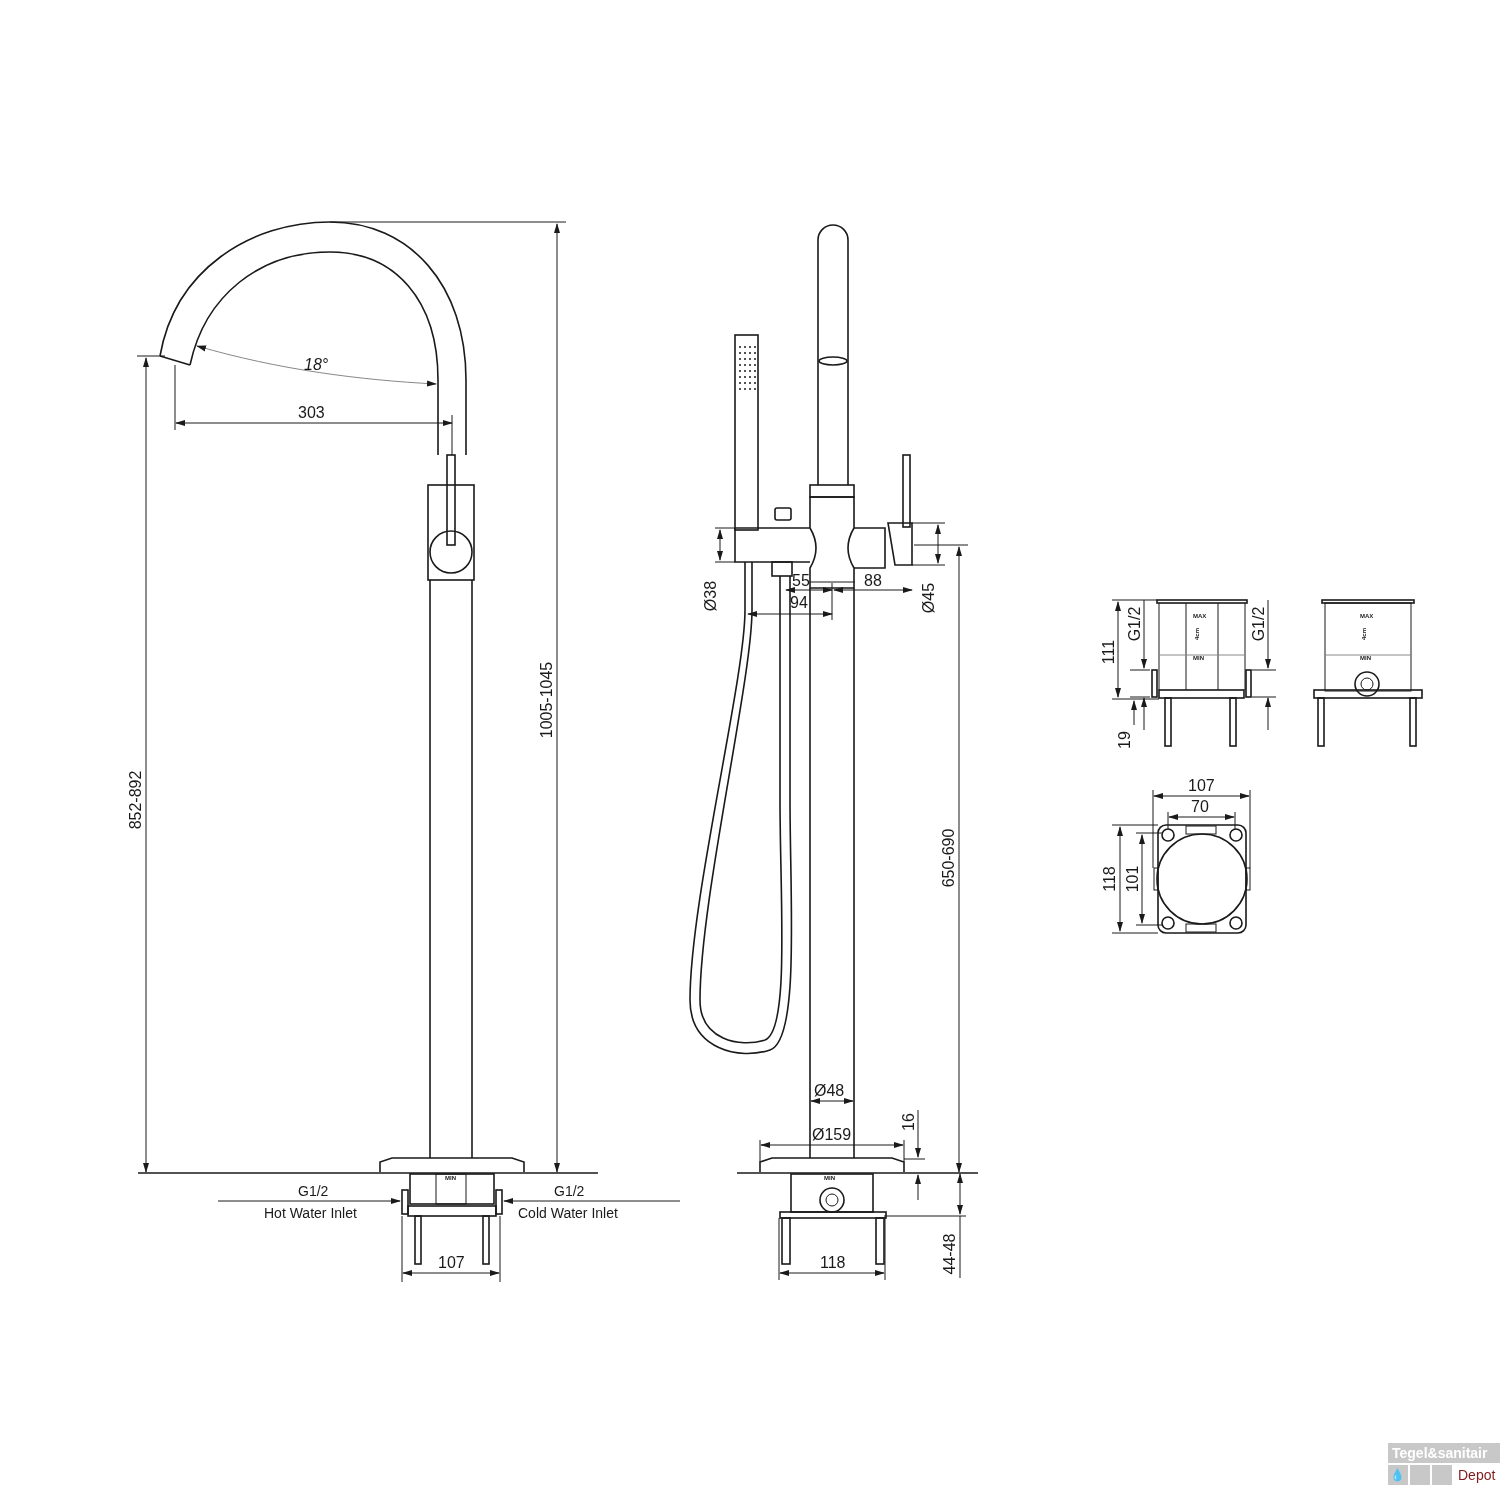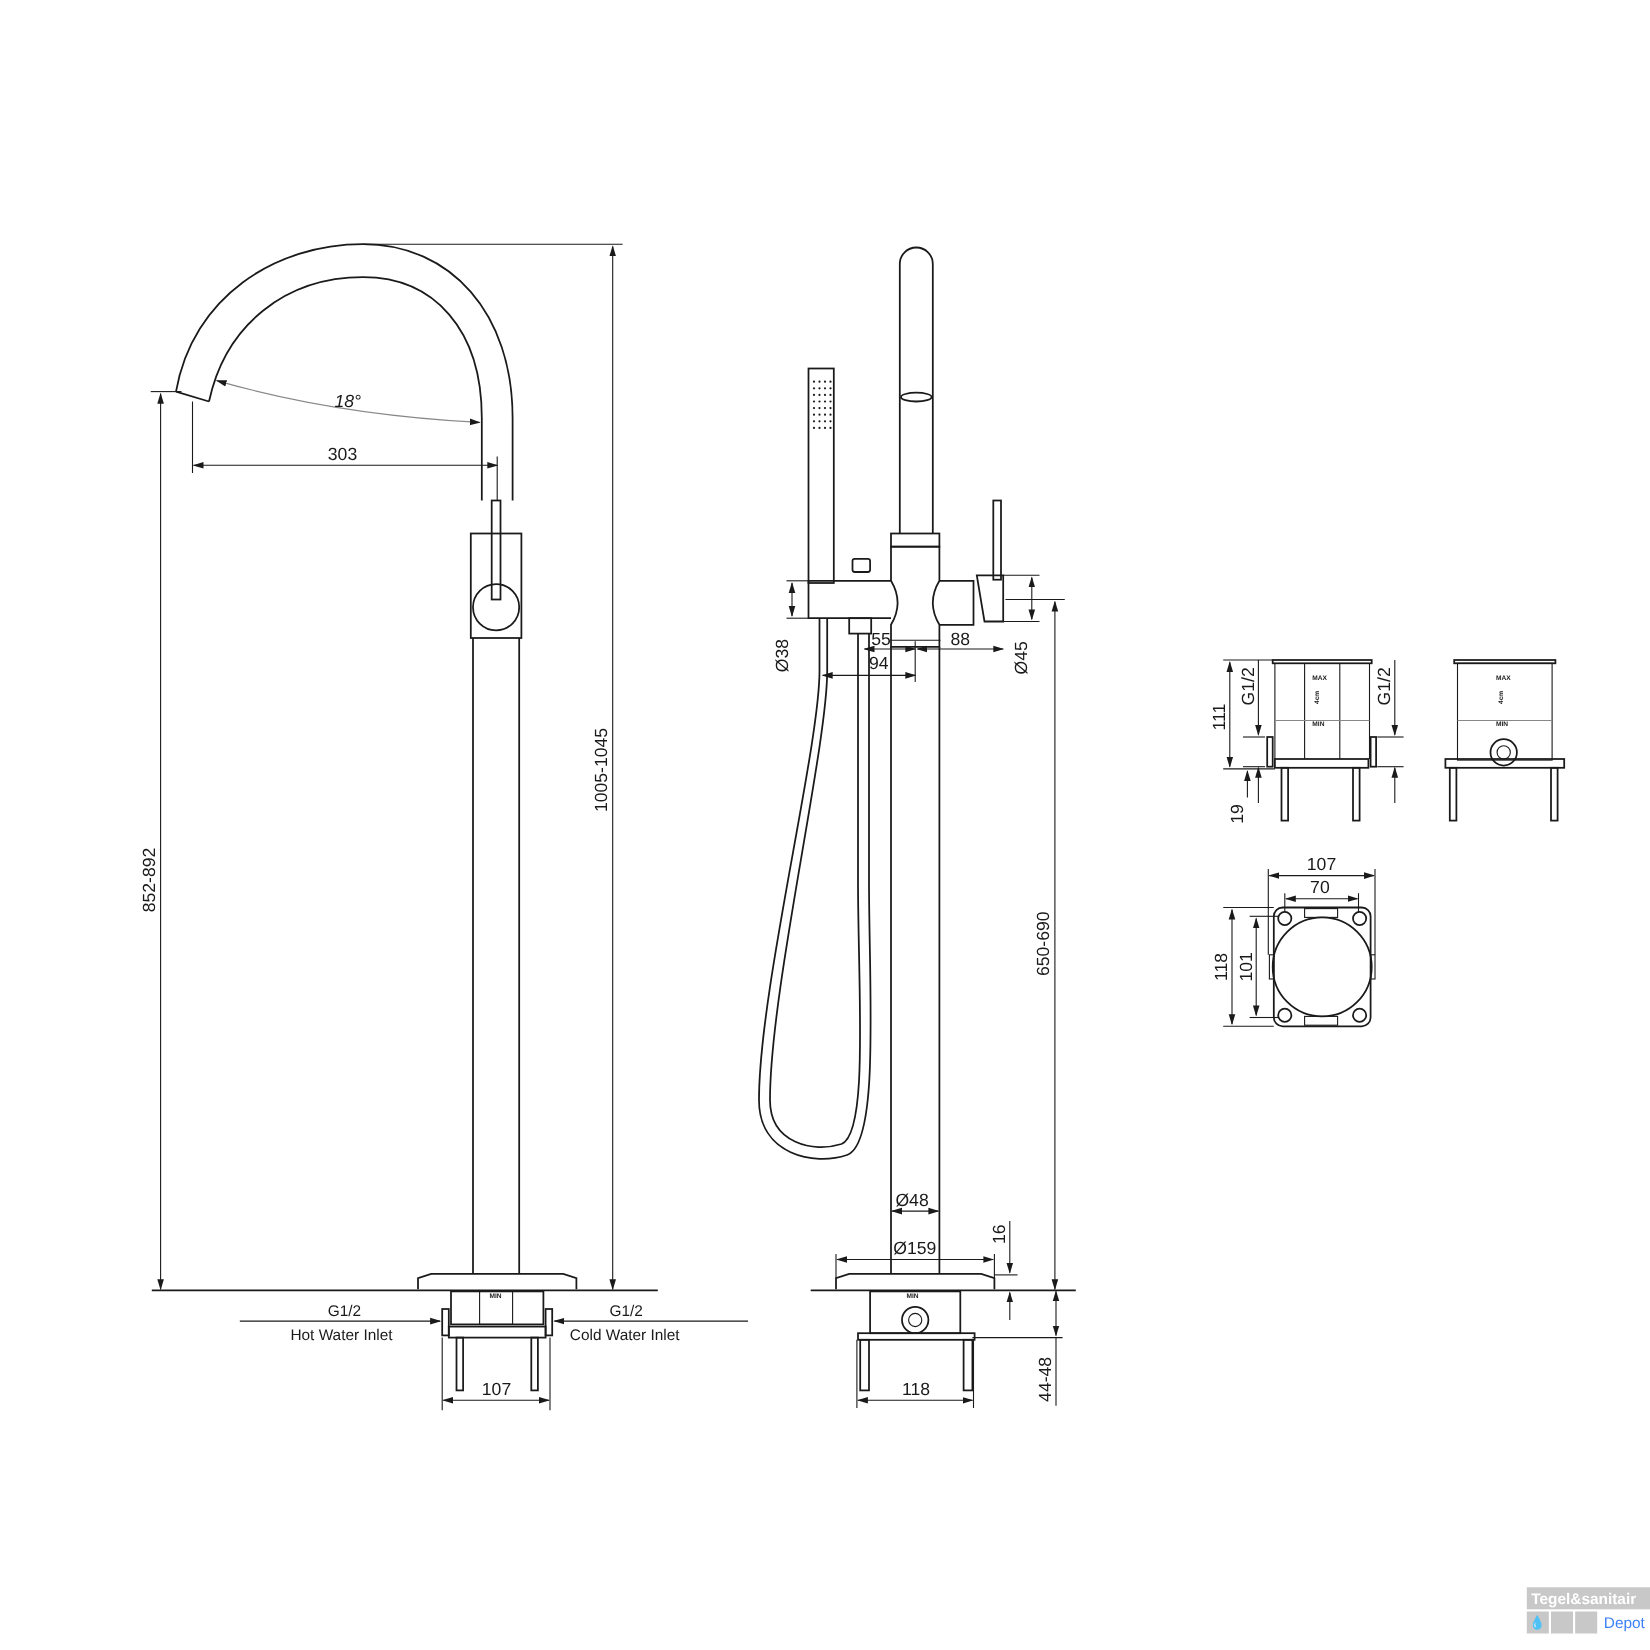--- a/index.html
+++ b/index.html
@@ -8,21 +8,21 @@
   .ln { stroke:#1a1a1a; stroke-width:1.6; fill:none; }
   .thin { stroke:#1a1a1a; stroke-width:1; fill:none; }
   .grey { stroke:#888; stroke-width:1; fill:none; }
   .lbl { font-family:"Liberation Sans", sans-serif; font-size:16px; fill:#1a1a1a; }
   .sm { font-family:"Liberation Sans", sans-serif; font-size:14px; fill:#1a1a1a; }
   .tiny { font-family:"Liberation Sans", sans-serif; font-size:6px; font-weight:bold; fill:#1a1a1a; }
   .wm { position:absolute; left:1372px; top:1443px; width:120px;padding-left:16px; }
   .wm-top { background:#c8c8c8; color:#fff; font-weight:bold; font-size:14px; padding:1px 4px; height:18px; line-height:18px; }
   .wm-row { display:flex; gap:2px; margin-top:2px; align-items:center; }
   .wm-sq { width:20px; height:20px; background:#c8c8c8; color:#fff; font-size:12px; text-align:center; line-height:20px; }
-  .wm-depot { color:#3b82f6; font-size:14px; margin-left:4px; }
+  .wm-depot { color:#7f1d1d; font-size:14px; margin-left:4px; }
 </style>
 </head>
 <body>
 
 <svg width="1500" height="1500" viewBox="0 0 1500 1500">
   <defs>
     <marker id="ar" markerWidth="10" markerHeight="8" refX="9" refY="4" orient="auto-start-reverse" markerUnits="userSpaceOnUse">
       <path d="M0,1 L10,4 L0,7 Z" fill="#1a1a1a"></path>
     </marker>
   </defs>

